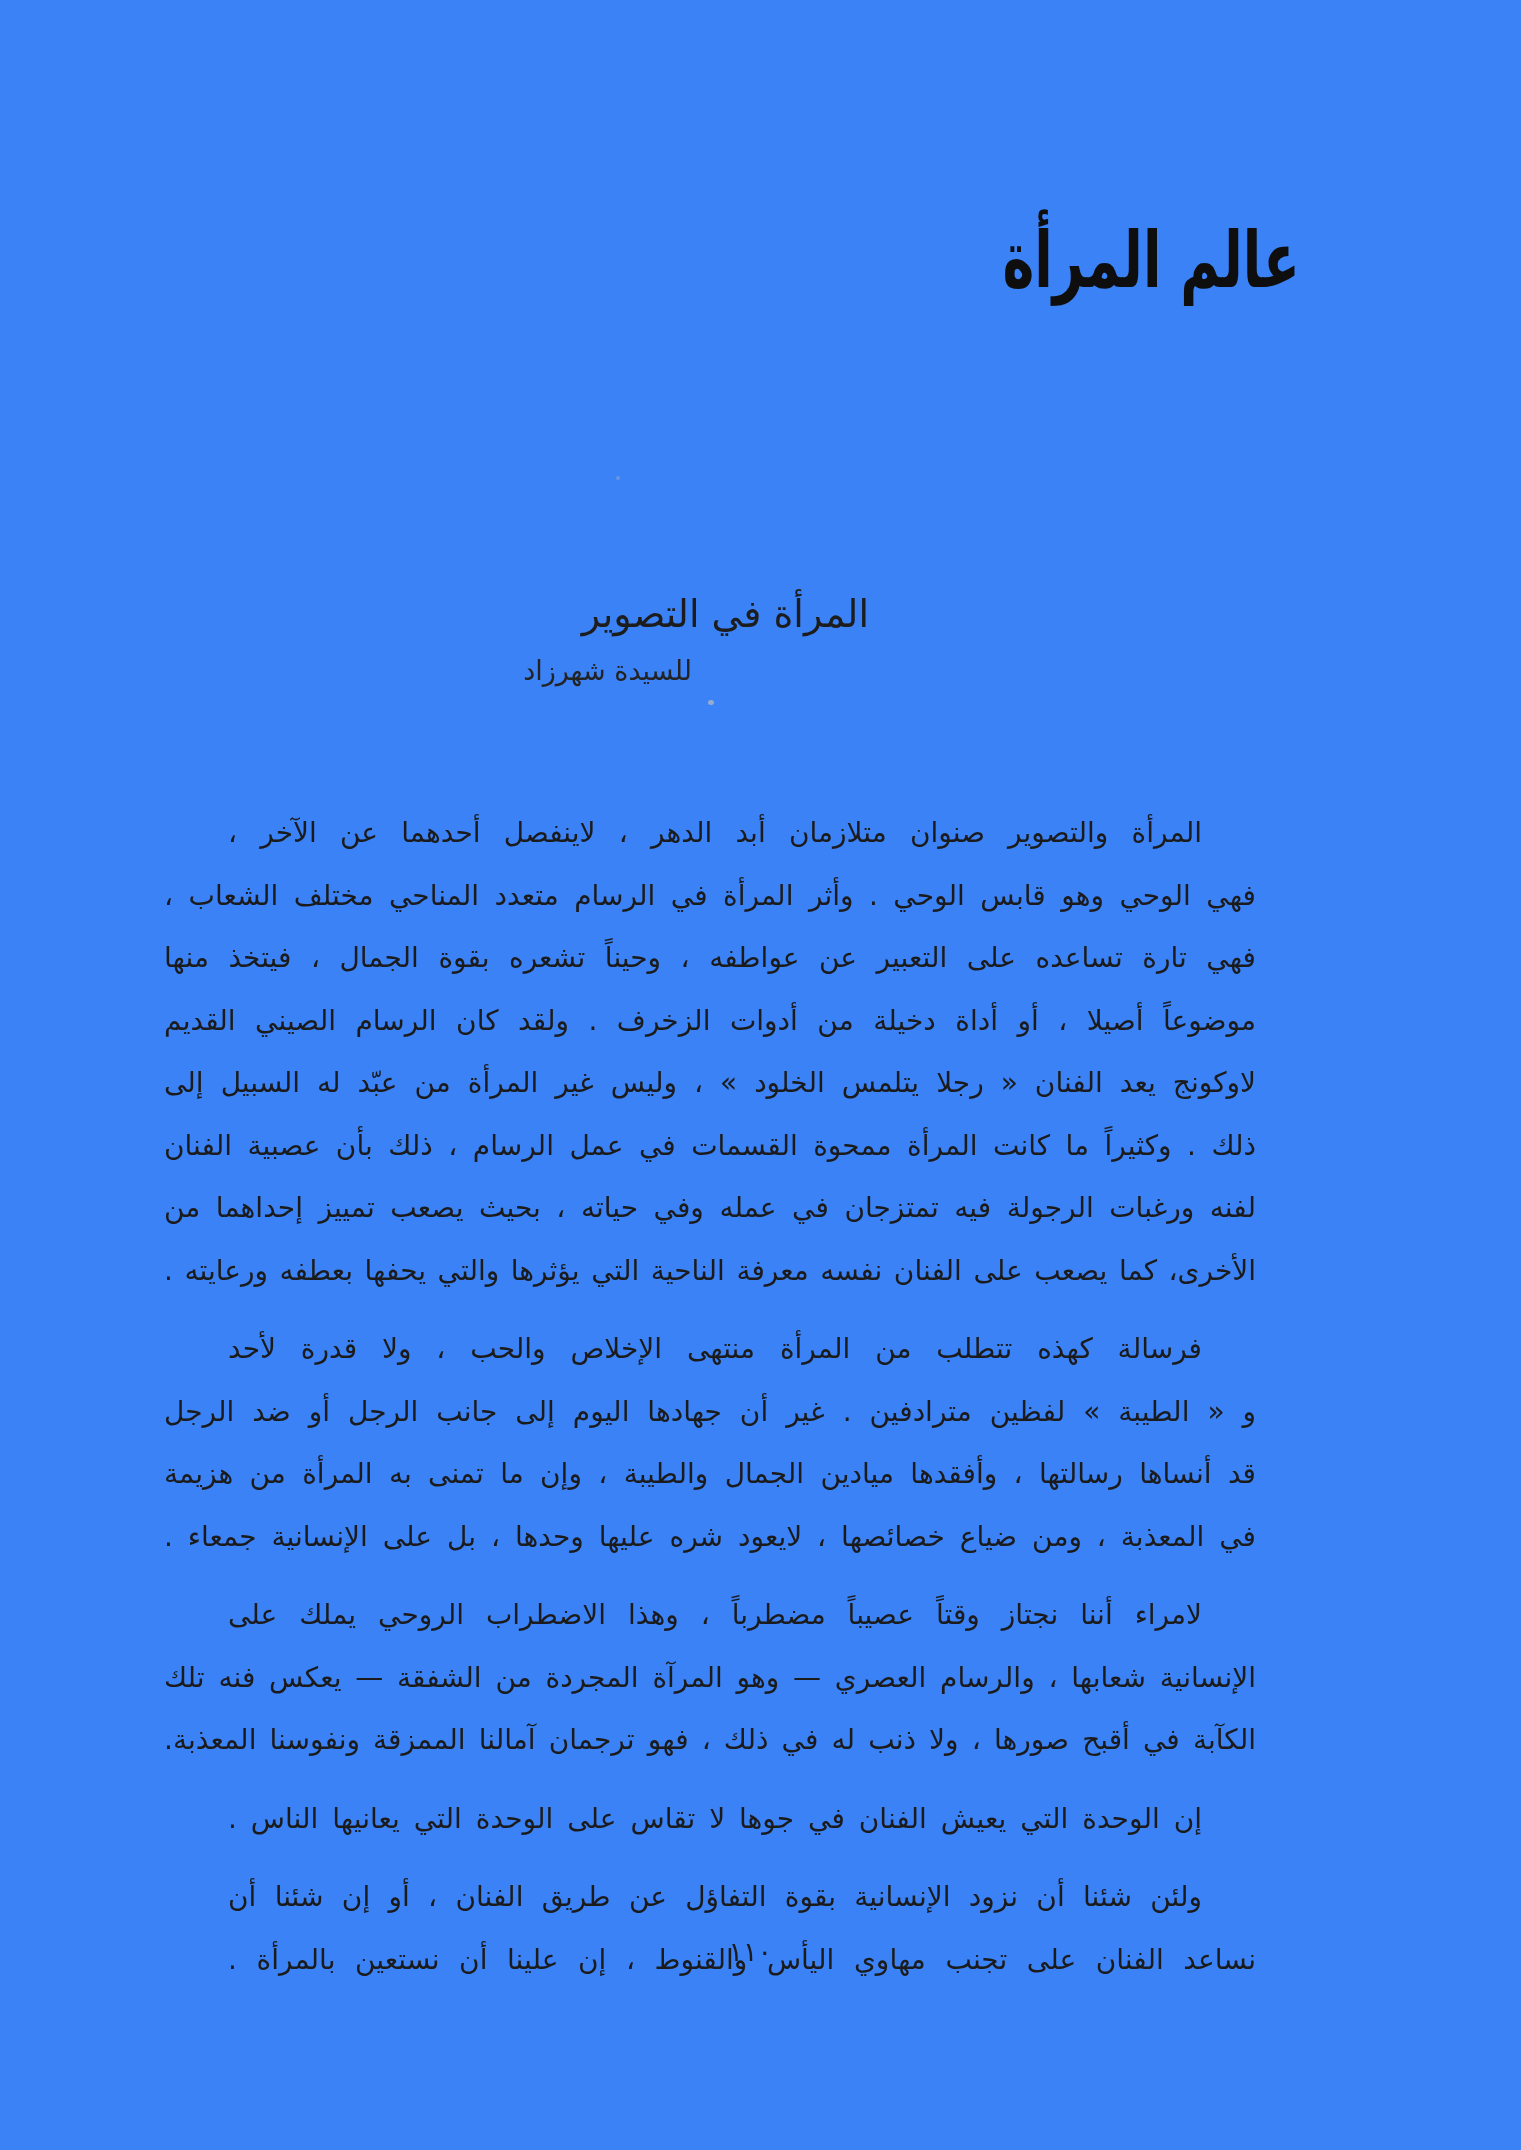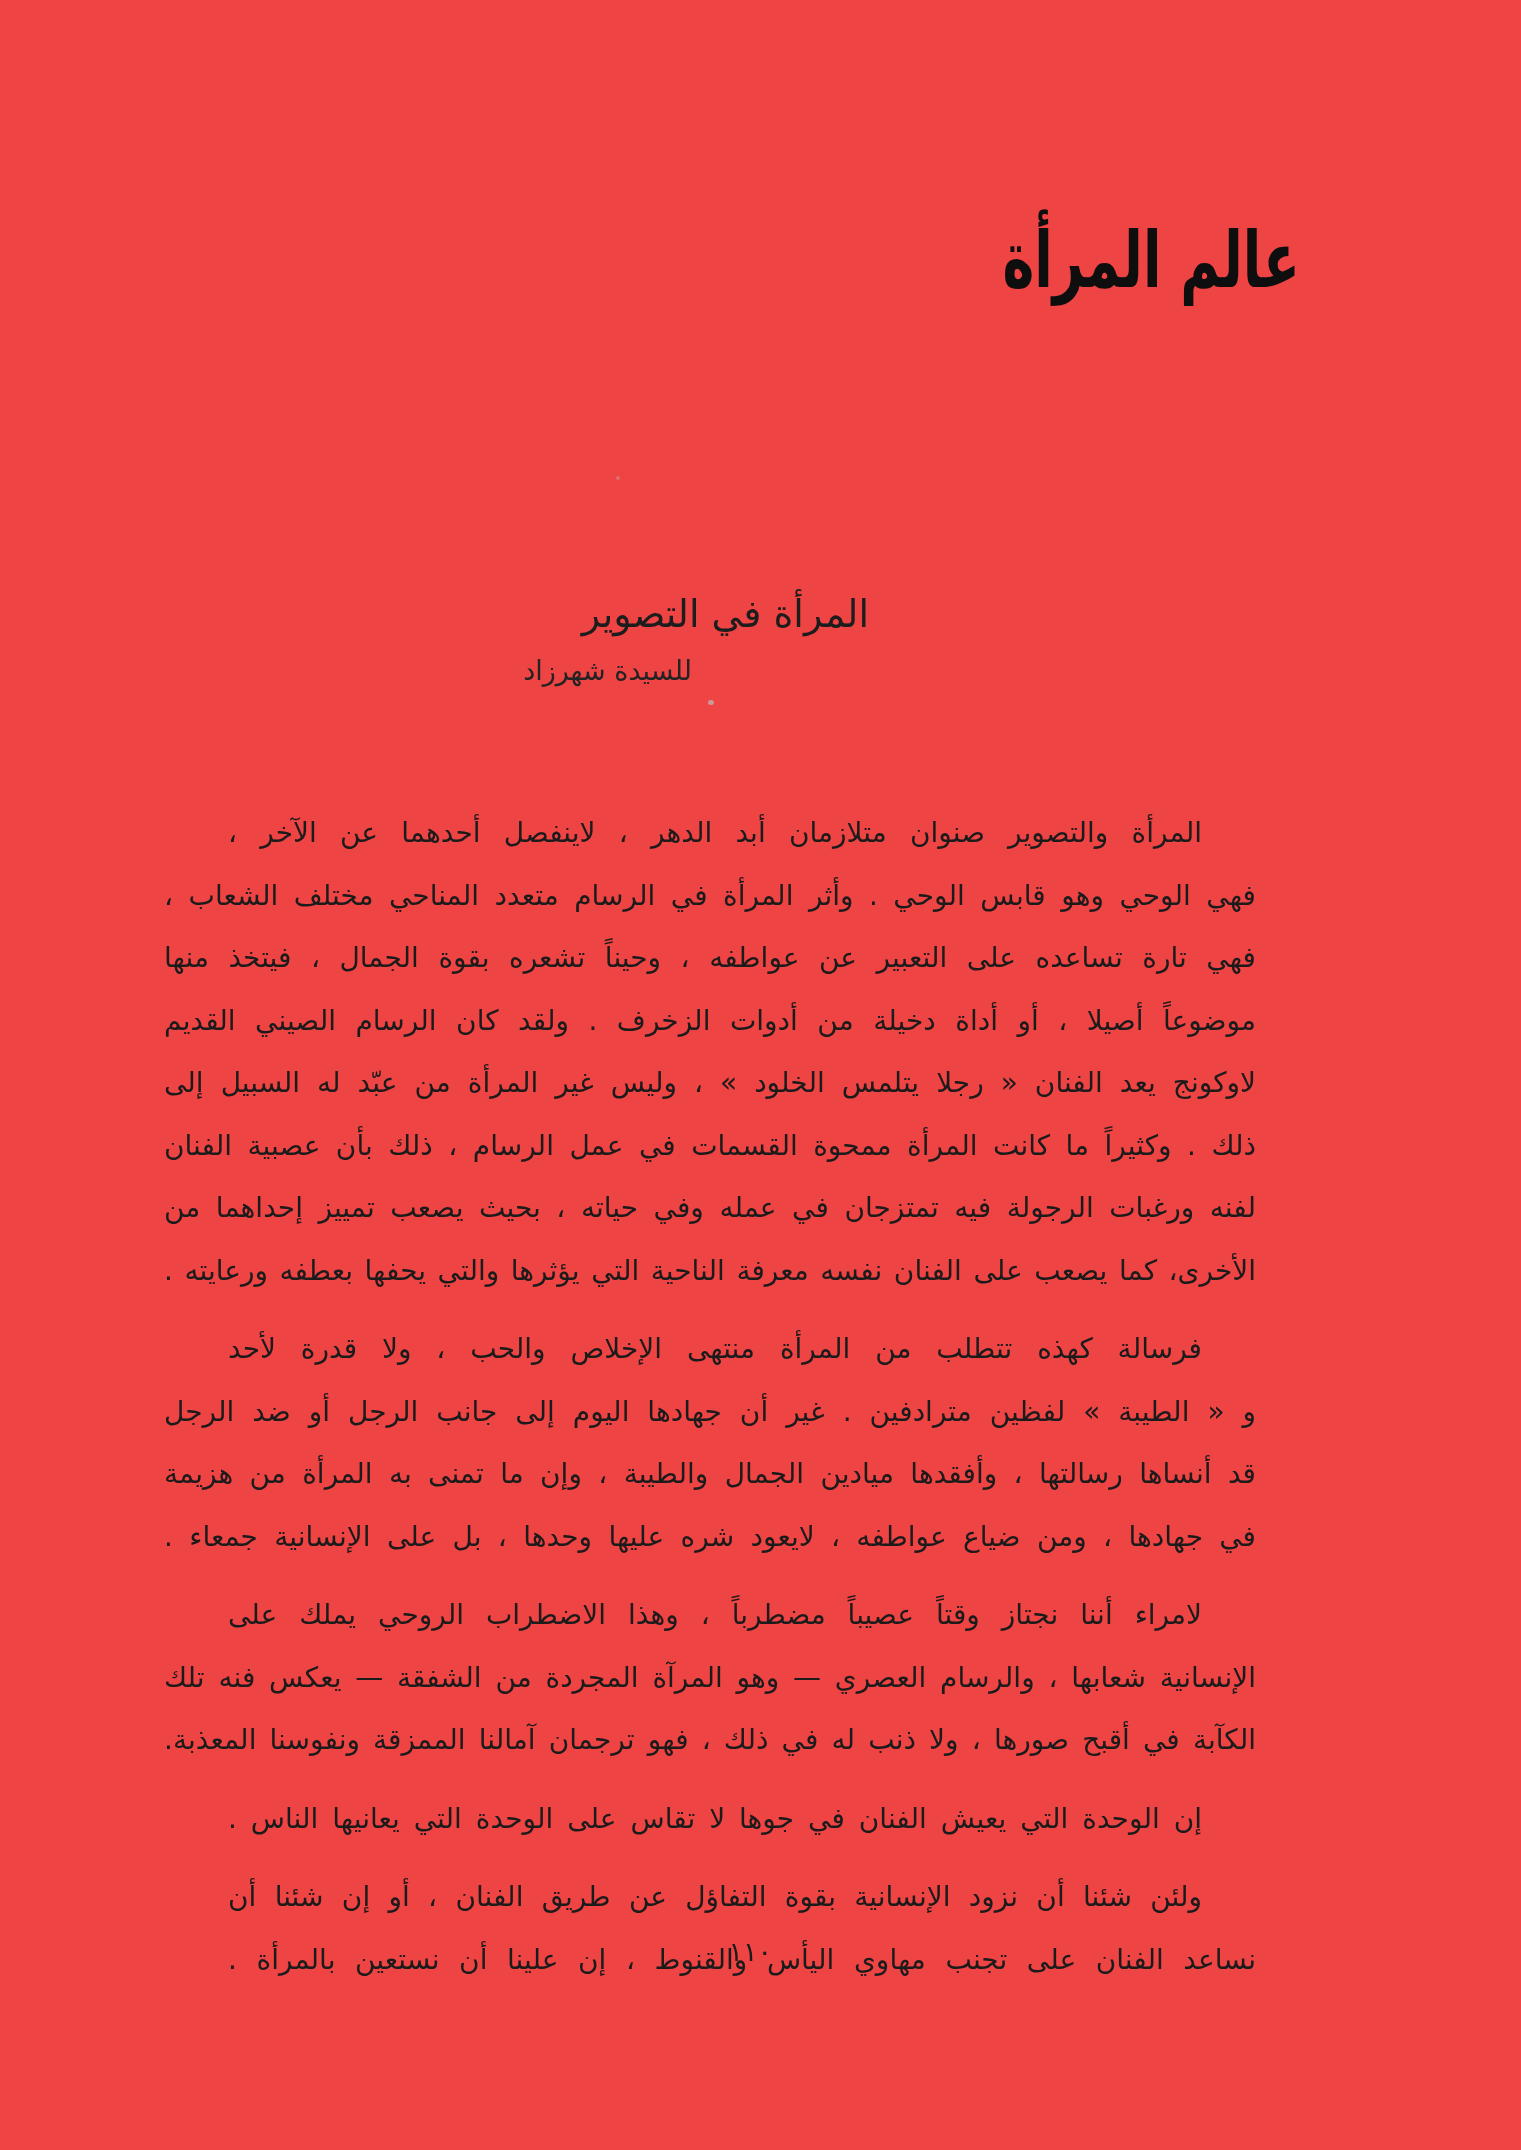--- a/index.html
+++ b/index.html
@@ -4,21 +4,21 @@
 <style>
   html,body{margin:0;padding:0;}
   body{
     width:1521px;height:2150px;position:relative;
     background:#ffffff;
     font-family:"DejaVu Sans", sans-serif;
     overflow:hidden;
   }
   .page{
     position:absolute;inset:0;
-    background:#ef4444;
+    background:#3b82f6;
     text-decoration:underline;
   }
   
   .masthead{
     position:absolute;top:214px;right:221px;
     font-size:54px;font-weight:bold;color:#0e0e0e;
     direction:rtl;white-space:nowrap;
     letter-spacing:-2px;
     transform:scaleY(1.45);transform-origin:top right;
   }
@@ -86,21 +86,21 @@
       <div class="line">لاوكونج يعد الفنان « رجلا يتلمس الخلود » ، وليس غير المرأة من عبّد له السبيل إلى</div>
       <div class="line">ذلك . وكثيراً ما كانت المرأة ممحوة القسمات في عمل الرسام ، ذلك بأن عصبية الفنان</div>
       <div class="line">لفنه ورغبات الرجولة فيه تمتزجان في عمله وفي حياته ، بحيث يصعب تمييز إحداهما من</div>
       <div class="line">الأخرى، كما يصعب على الفنان نفسه معرفة الناحية التي يؤثرها والتي يحفها بعطفه ورعايته .</div>
     </div>
 
     <div class="para">
       <div class="line p-first">فرسالة كهذه تتطلب من المرأة منتهى الإخلاص والحب ، ولا قدرة لأحد</div>
       <div class="line">و « الطيبة » لفظين مترادفين . غير أن جهادها اليوم إلى جانب الرجل أو ضد الرجل</div>
       <div class="line">قد أنساها رسالتها ، وأفقدها ميادين الجمال والطيبة ، وإن ما تمنى به المرأة من هزيمة</div>
-      <div class="line">في جهادها ، ومن ضياع عواطفه ، لايعود شره عليها وحدها ، بل على الإنسانية جمعاء .</div>
+      <div class="line">في المعذبة ، ومن ضياع خصائصها ، لايعود شره عليها وحدها ، بل على الإنسانية جمعاء .</div>
     </div>
 
     <div class="para">
       <div class="line p-first">لامراء أننا نجتاز وقتاً عصيباً مضطرباً ، وهذا الاضطراب الروحي يملك على</div>
       <div class="line">الإنسانية شعابها ، والرسام العصري —  وهو المرآة المجردة من الشفقة — يعكس فنه تلك</div>
       <div class="line">الكآبة في أقبح صورها ، ولا ذنب له في ذلك ، فهو ترجمان آمالنا الممزقة ونفوسنا المعذبة.</div>
     </div>
 
     <div class="para">
       <div class="line p-first">إن الوحدة التي يعيش الفنان في جوها لا تقاس على الوحدة التي يعانيها الناس .</div>

